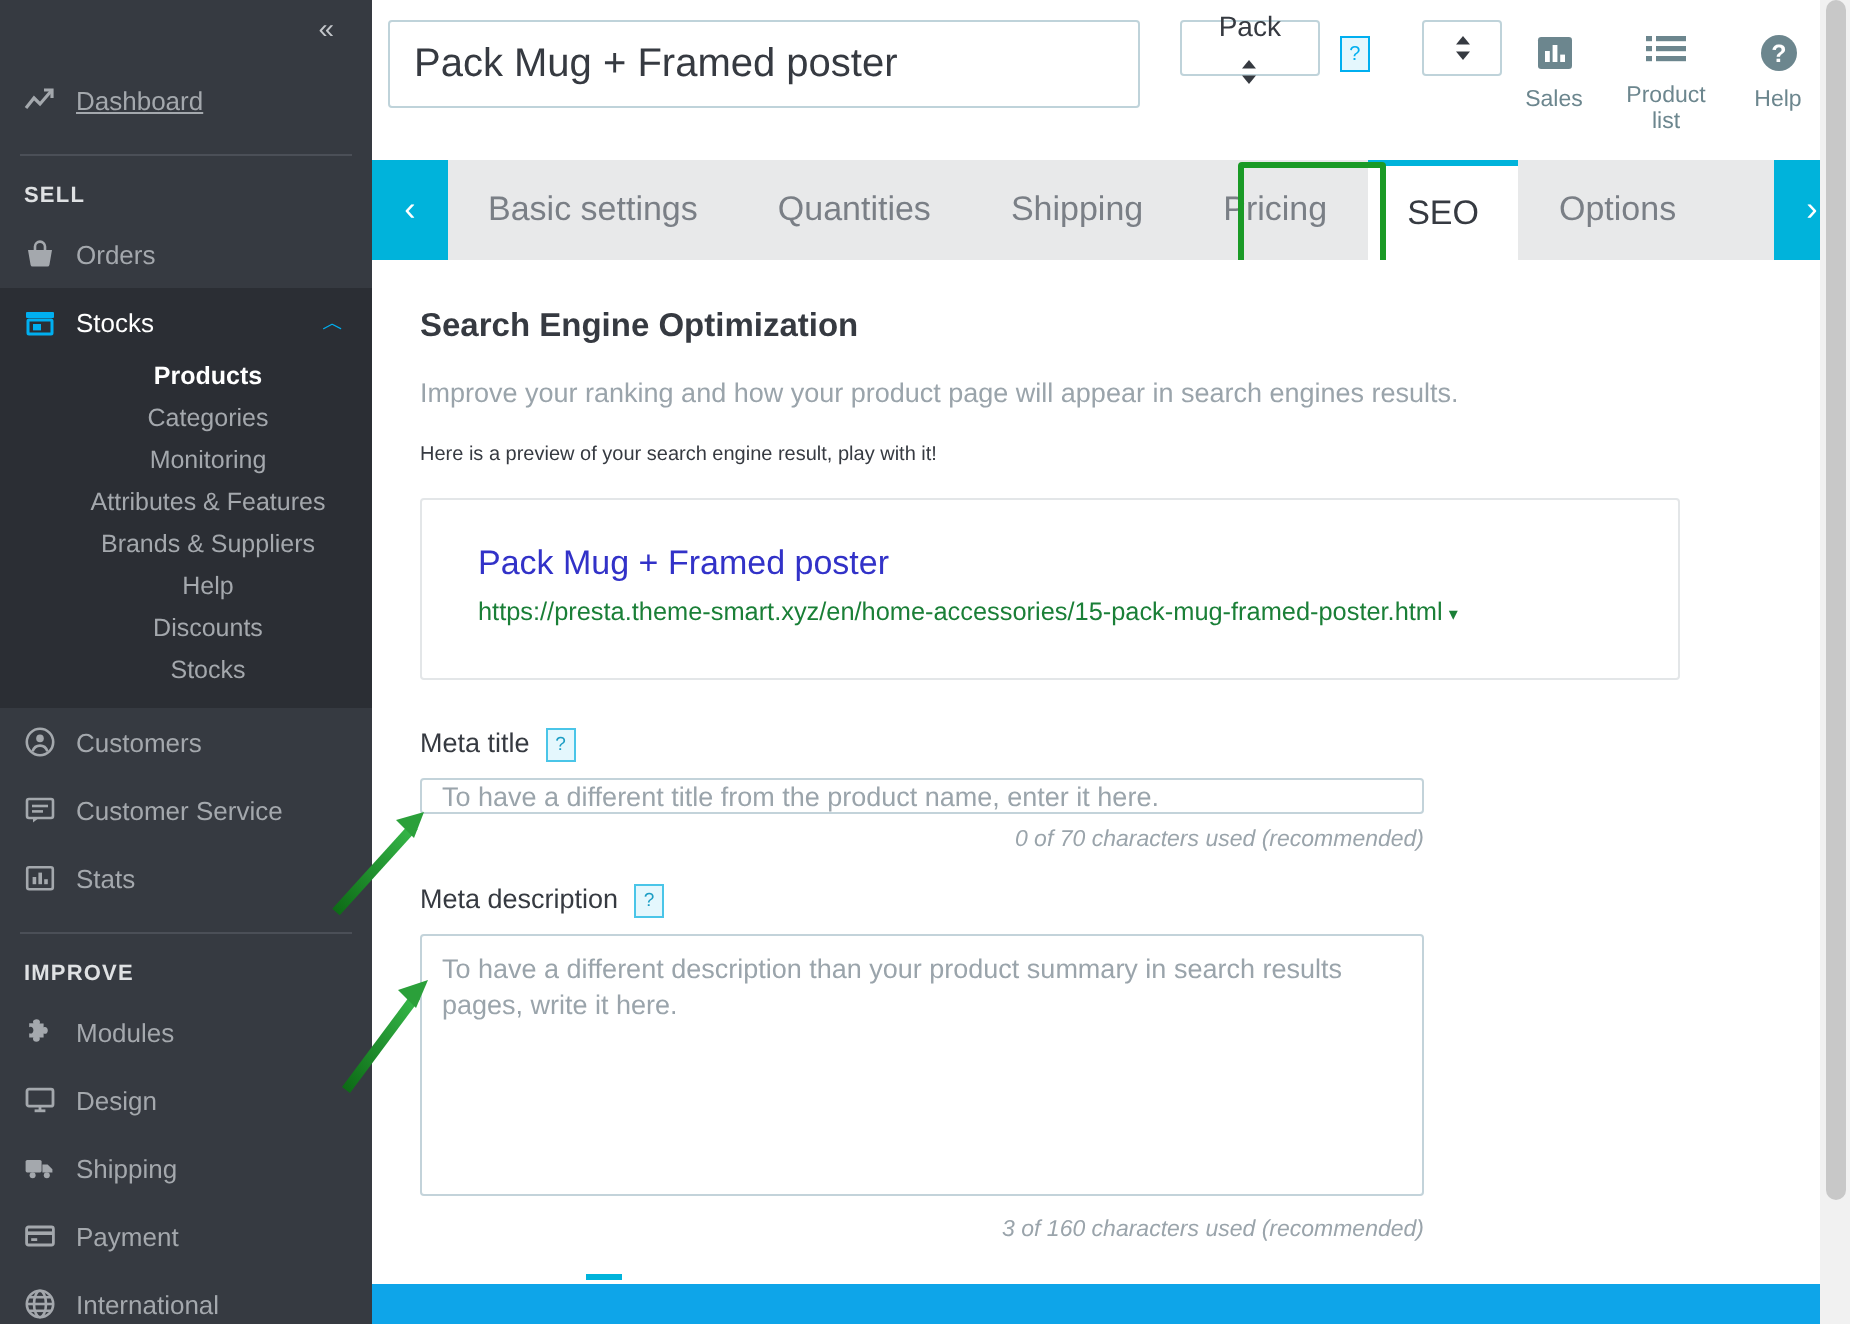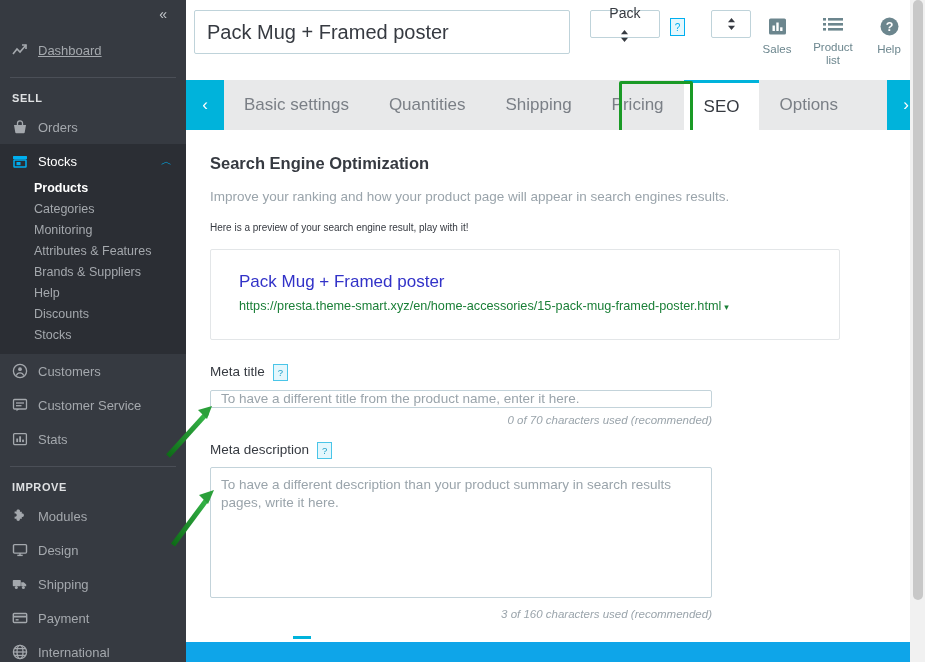--- a/index.html
+++ b/index.html
@@ -71,20 +71,21 @@
     color: #ffffff;
   }
   .nav-item.active-parent .ico { color: #00aff0; }
   .submenu { background: #2b2e34; padding-bottom: 8px; }
   .sub-item {
     font-size: 12.5px;
     color: #a4a8ad;
     padding: 3px 12px 3px 34px;
     line-height: 15px;
     cursor: pointer;
+    text-align: center;
   }
   .sub-item.current { color: #ffffff; font-weight: bold; }
   .chevron-up {
     position: absolute;
     right: 14px;
     font-size: 11px;
     color: #00aff0;
   }
   .sb-scroll {
     position: absolute;

